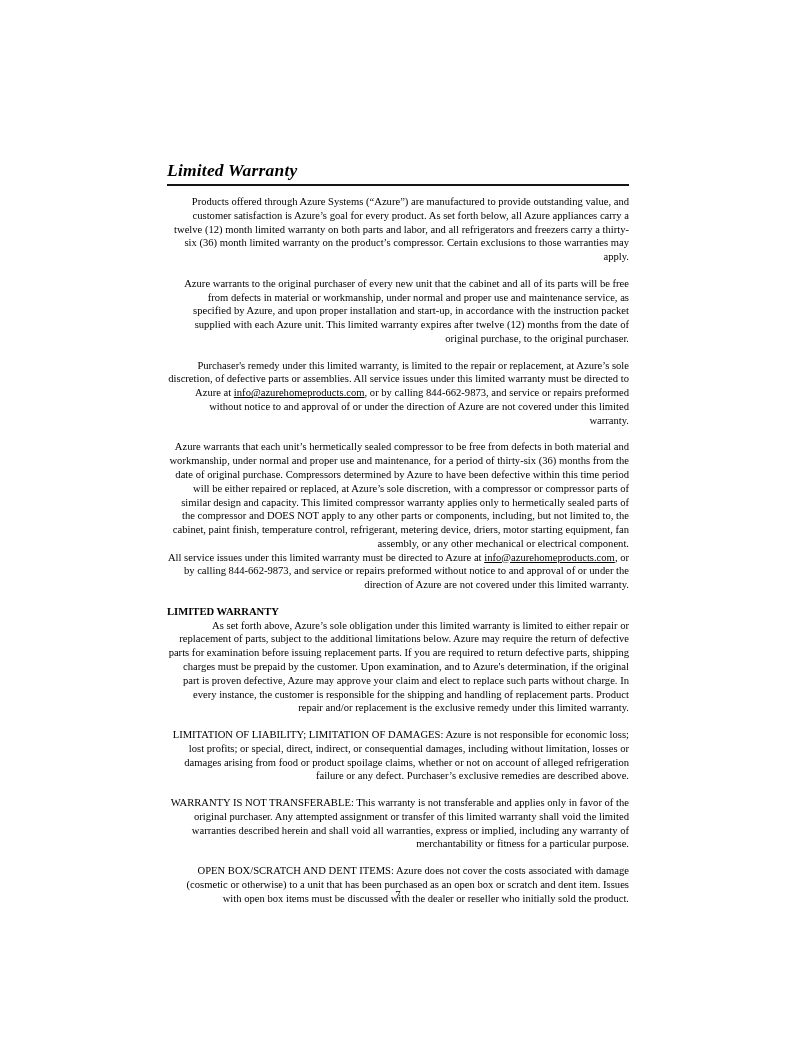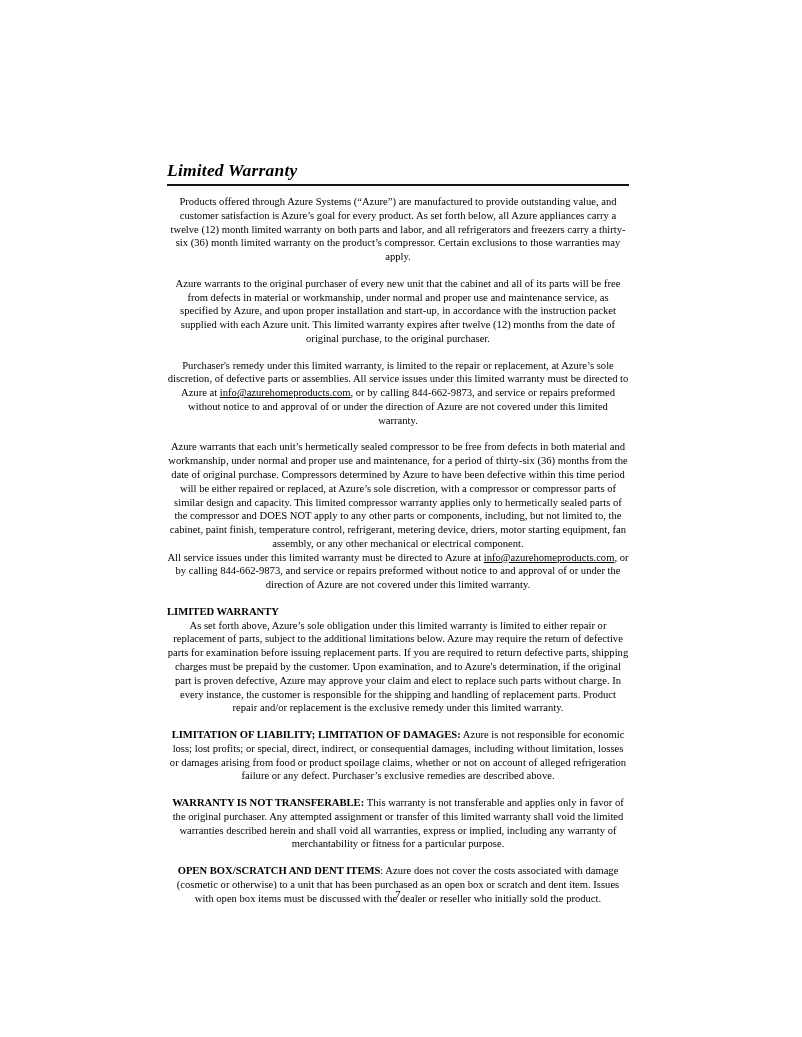--- a/index.html
+++ b/index.html
@@ -31,38 +31,38 @@
   }
   .title-rule {
     border: none;
     border-top: 2.5px solid #141414;
     margin: 0 0 9px 0;
   }
   .content p {
     font-size: 10.6px;
     line-height: 1.3;
     margin: 0 0 13px 0;
-    text-align: center;
+    text-align: right;
   }
   .content p.no-gap {
     margin-bottom: 0;
   }
   .content h2 {
     font-size: 10.6px;
     line-height: 1.3;
     font-weight: bold;
     margin: 0;
   }
   a.email-link {
     color: #000000;
     text-decoration: underline;
     cursor: pointer;
   }
   strong.runin {
-    font-weight: bold;
+    font-weight: normal;
   }
   .page-number {
     position: absolute;
     left: 167px;
     top: 889px;
     width: 462px;
     text-align: center;
     font-size: 10.6px;
   }
 </style>

